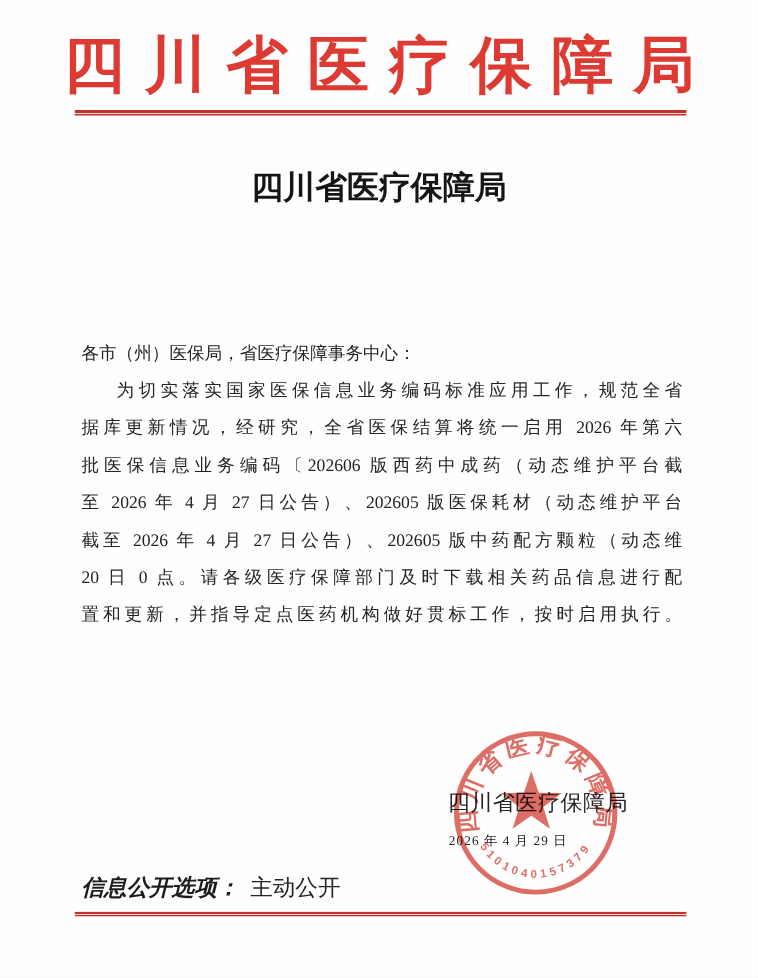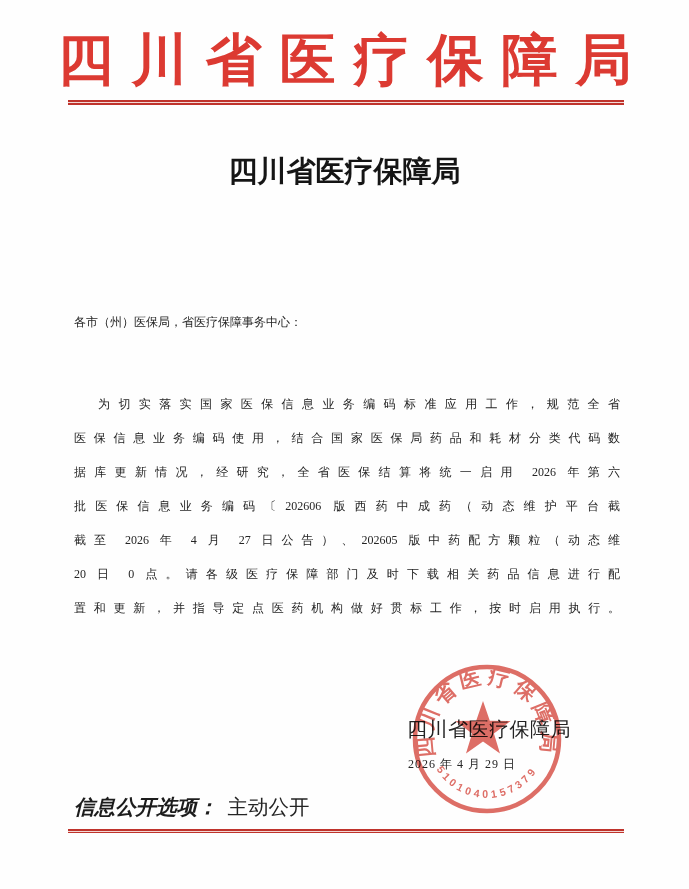--- a/index.html
+++ b/index.html
@@ -30,29 +30,29 @@
     background:linear-gradient(to bottom,#bf332c 0,#bf332c 2px,#f3d9d6 2px,#f3d9d6 2.8px,#bf332c 2.8px,#bf332c 4px);}
   
   .doc-title{
     position:absolute;top:150px;left:0;width:689px;
     text-align:center;
     font-size:29px;line-height:43px;font-weight:bold;color:#151515;
   }
   
   .body-block{
     position:absolute;top:305px;left:74px;width:546px;
-    font-size:12px;line-height:34px;color:#242424;
+    font-size:16px;line-height:34px;color:#242424;
   }
   .salutation{text-align:left;}
   .bline{
     text-align:justify;
     text-align-last:justify;
     -moz-text-align-last:justify;
   }
-  .bline.indent{text-indent:2em;margin-top:48px;}
+  .bline.indent{text-indent:2em;}
   
   .sign-agency{
     position:absolute;top:716px;left:407px;
     font-size:20px;letter-spacing:0.5px;white-space:nowrap;z-index:1;
   }
   .sign-date{
     position:absolute;top:756px;left:408px;
     font-size:12px;letter-spacing:1px;white-space:nowrap;z-index:1;
   }
   
@@ -80,23 +80,23 @@
   <div class="letterhead">四川省医疗保障局</div>
   <div class="rule rule-top"></div>
 
   <div class="doc-title">
     <div>四川省医疗保障局</div>
   </div>
 
   <div class="body-block">
     <div class="salutation">各市（州）医保局，省医疗保障事务中心：</div>
     <div class="bline indent">为切实落实国家医保信息业务编码标准应用工作，规范全省</div>
-    <div class="bline">医保信息业务编码使用，结合国家医保局药品和耗材分类代码数</div>
     <div class="bline">据库更新情况，经研究，全省医保结算将统一启用 2026 年第六</div>
     <div class="bline">批医保信息业务编码〔202606 版西药中成药（动态维护平台截</div>
+    <div class="bline">至 2026 年 4 月 27 日公告）、202605 版医保耗材（动态维护平台</div>
     <div class="bline">截至 2026 年 4 月 27 日公告）、202605 版中药配方颗粒（动态维</div>
     <div class="bline">20 日 0 点。请各级医疗保障部门及时下载相关药品信息进行配</div>
     <div class="bline">置和更新，并指导定点医药机构做好贯标工作，按时启用执行。</div>
   </div>
 
   <div class="sign-agency">四川省医疗保障局</div>
   <div class="sign-date">2026 年 4 月 29 日</div>
 
   <svg class="seal" viewBox="0 0 166 166">
     <circle cx="83" cy="83" r="72" fill="none" stroke="#d9544b" stroke-width="4.5"></circle>

